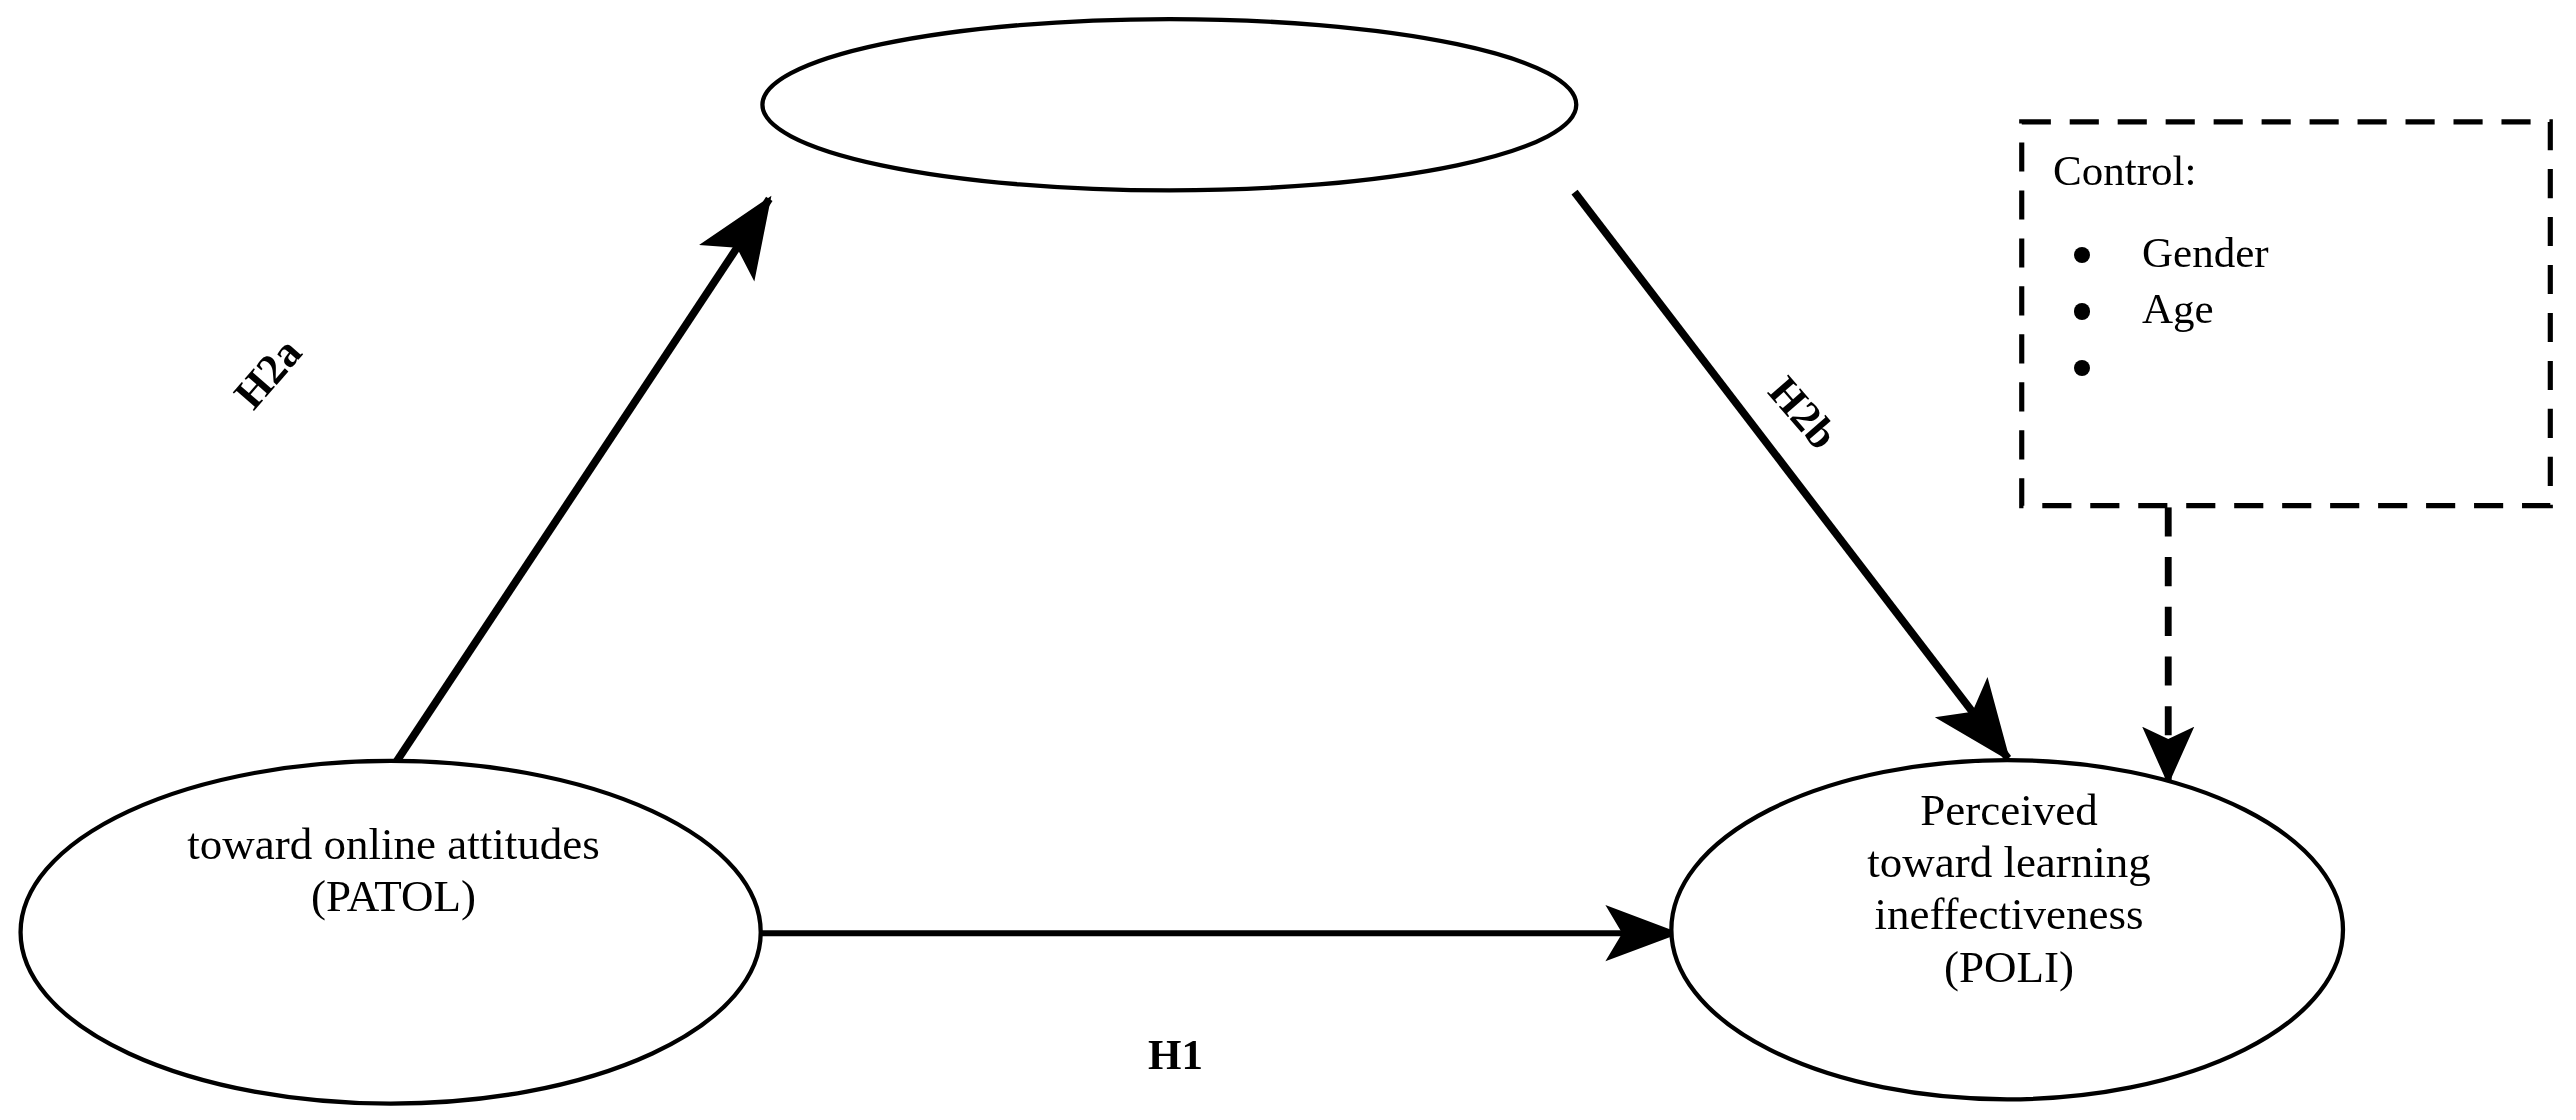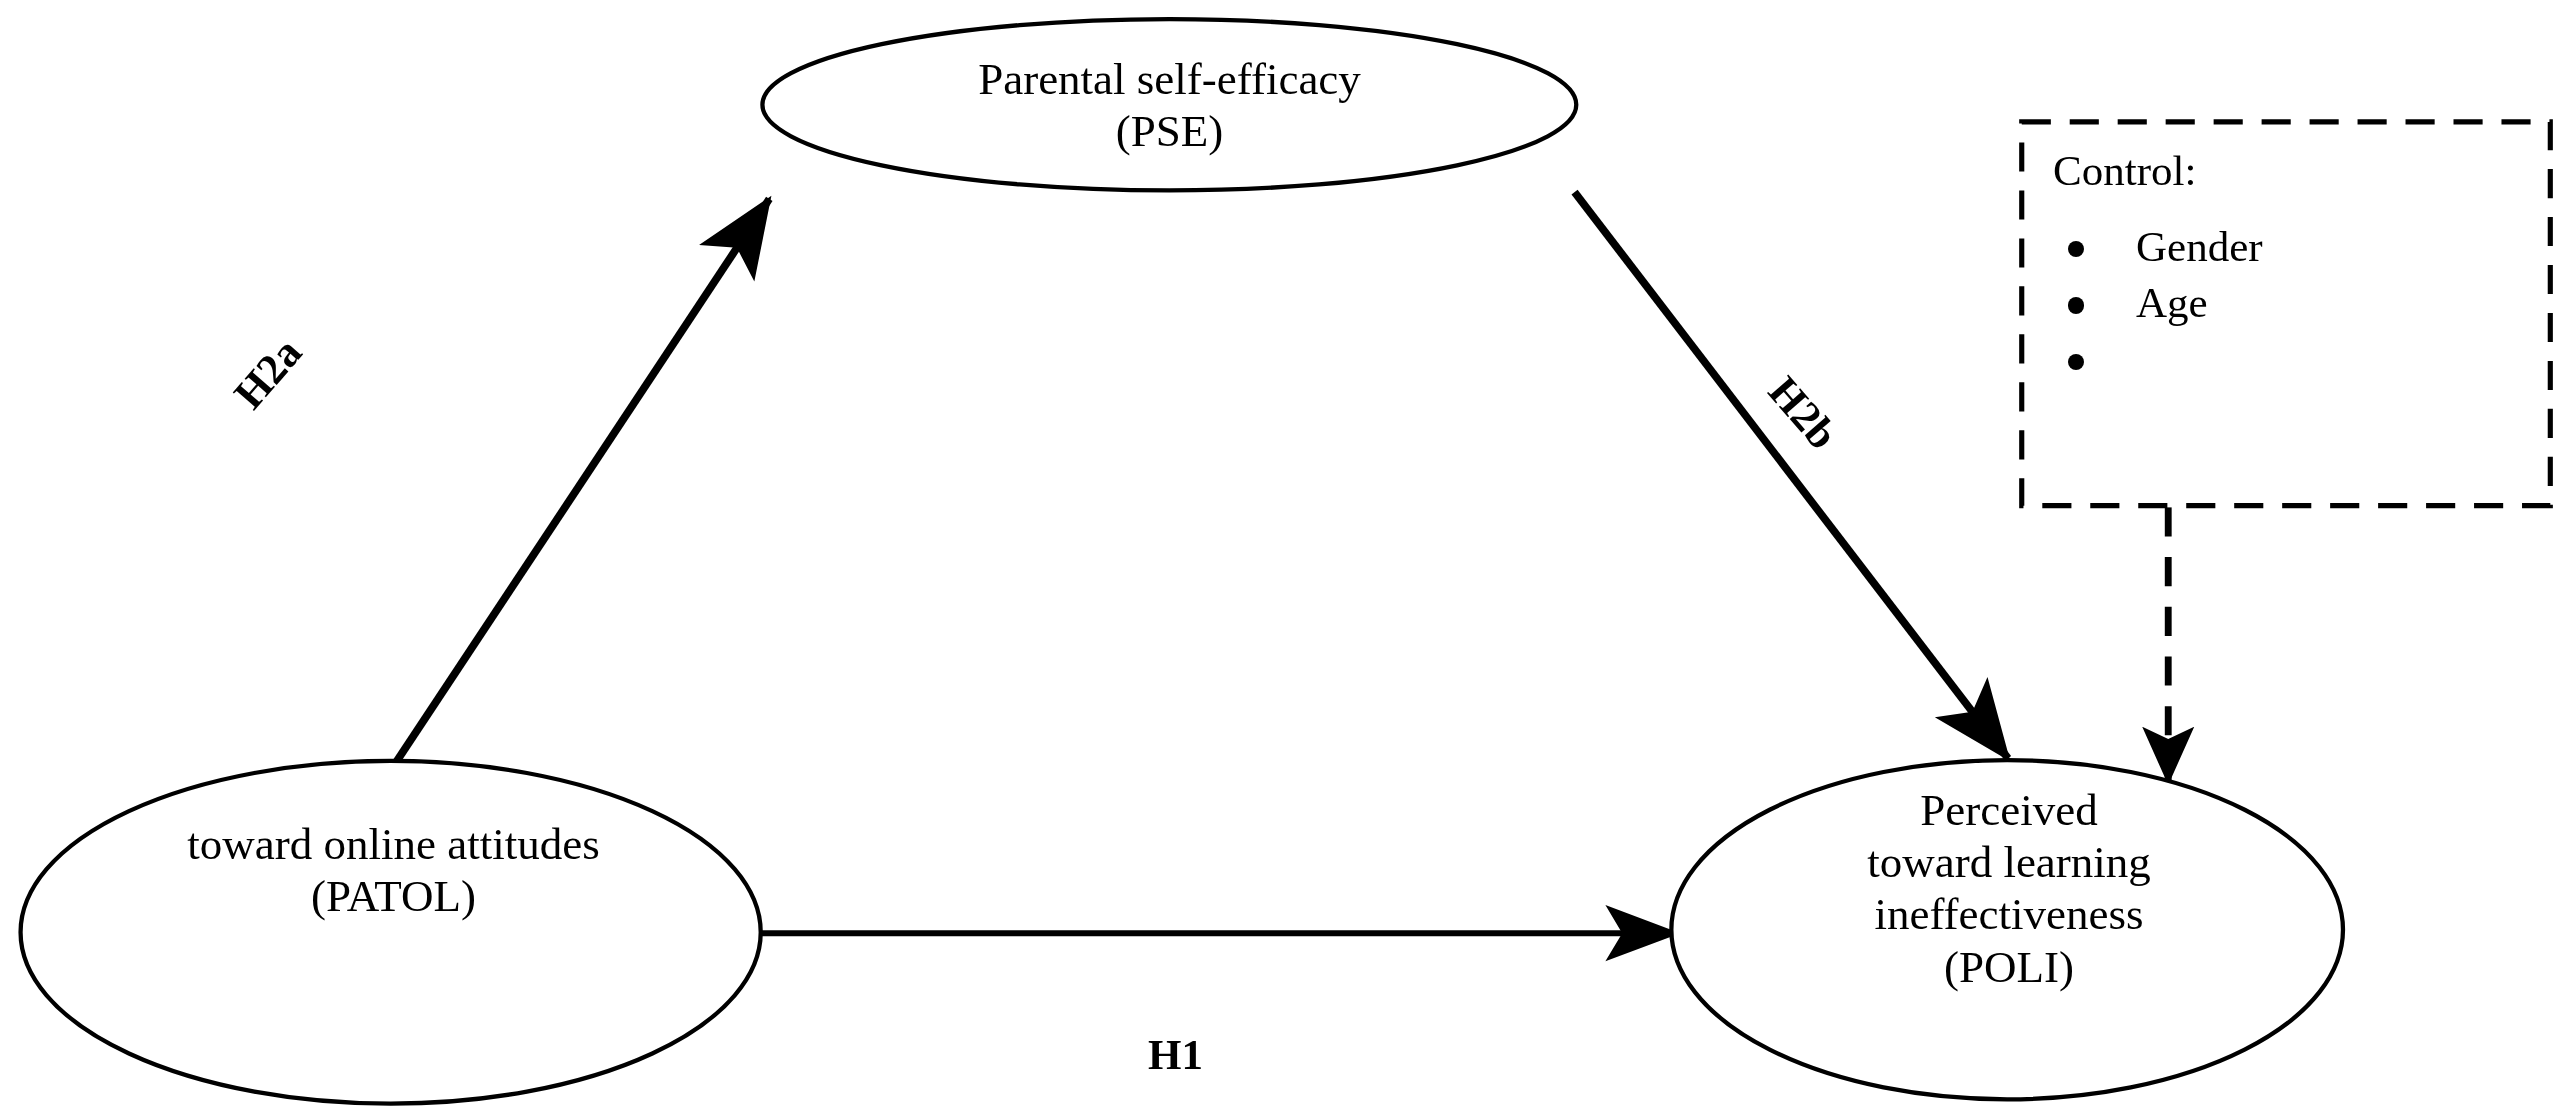--- a/index.html
+++ b/index.html
@@ -116,21 +116,21 @@
     top: 22px;
     font-size: 43px;
     color: #000000;
     white-space: nowrap;
   }
   #control-list {
     position: absolute;
     left: 22px;
     top: 86px;
     width: 497px;
-    margin: 12px;
+    margin: 18px;
     padding: 0;
     list-style: none;
   }
   #control-list li {
     position: relative;
     font-size: 43px;
     line-height: 1.15;
     color: #000000;
     padding-left: 82px;
     margin-bottom: 6.9px;
@@ -171,24 +171,20 @@
 
     <line class="dashed-connector" x1="2531" y1="592" x2="2531" y2="912" marker-end="url(#arrowDashed)"></line>
 
     <ellipse class="node-ellipse" cx="1365" cy="122" rx="475" ry="100"></ellipse>
     <ellipse class="node-ellipse" cx="456" cy="1088" rx="432" ry="200"></ellipse>
     <ellipse class="node-ellipse" cx="2343" cy="1085" rx="392" ry="198"></ellipse>
 
     <rect class="control-frame" x="2360" y="142" width="617" height="448"></rect>
   </svg>
 
-  <div class="node-text" id="node-pse-text">
-    <div>Parental self-efficacy</div>
-    <div>(PSE)</div>
-  </div>
 
   <div class="node-text" id="node-patol-text">
     <div>toward  online attitudes</div>
     <div>(PATOL)</div>
   </div>
 
   <div class="node-text" id="node-poli-text">
     <div>Perceived</div>
     <div>toward learning</div>
     <div>ineffectiveness</div>

